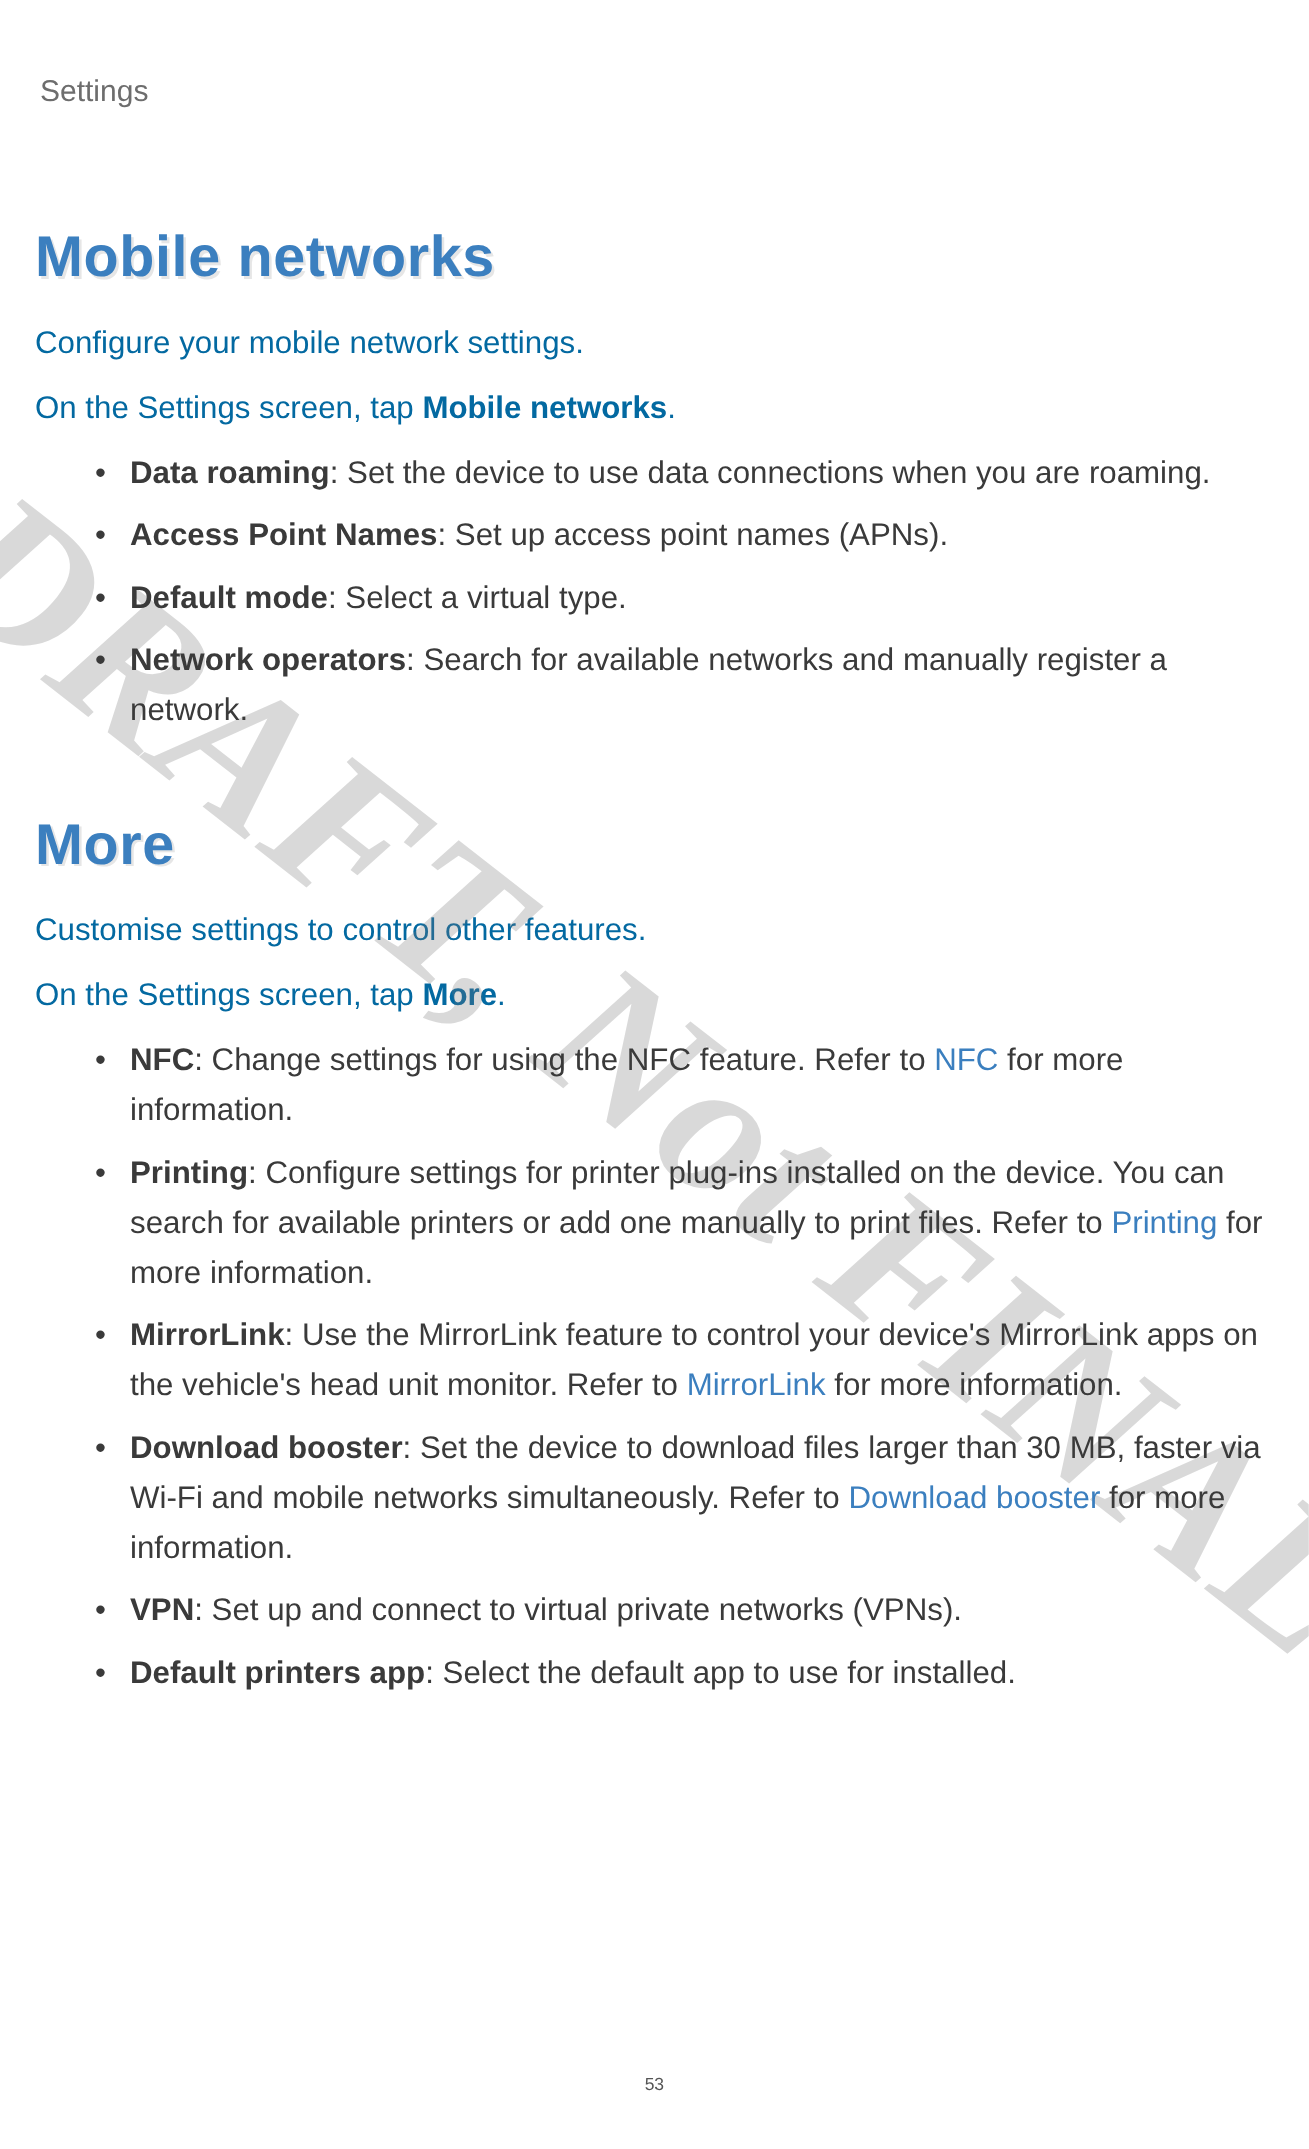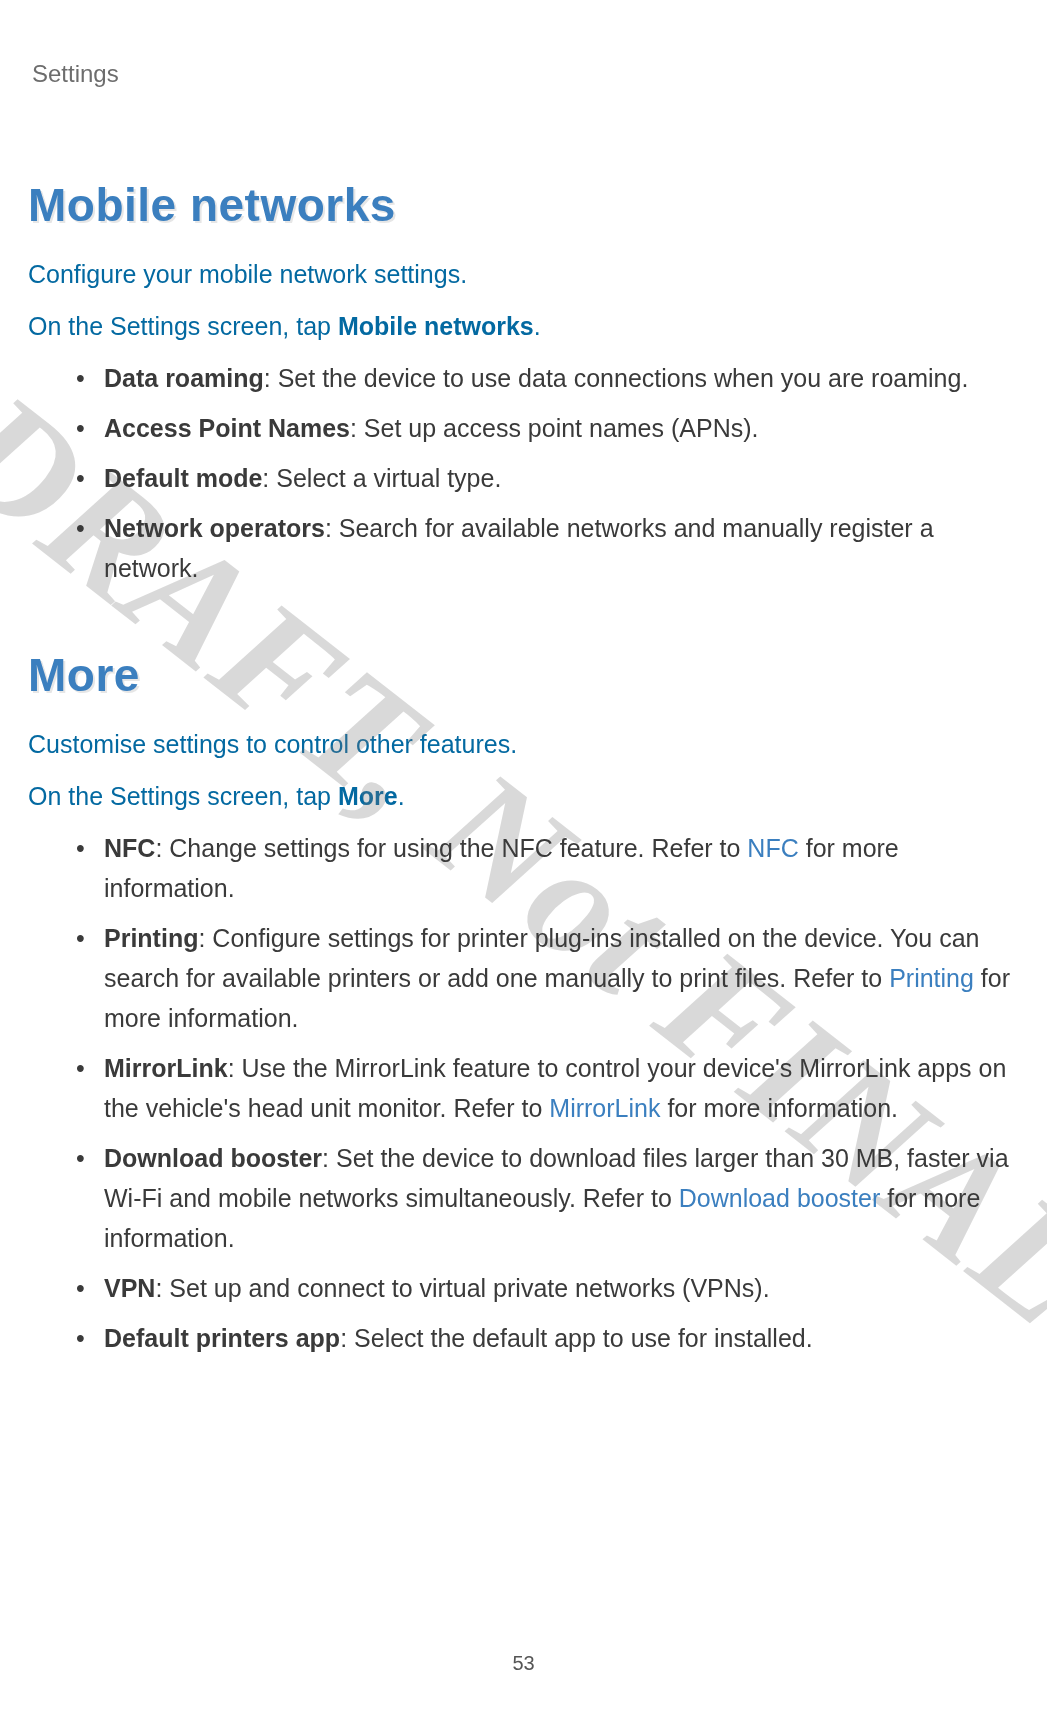--- a/index.html
+++ b/index.html
@@ -64,21 +64,21 @@
   }
   .link {
     color: #3b7fbf;
   }
   .page-number {
     position: absolute;
     bottom: 44px;
     left: 0;
     right: 0;
     text-align: center;
-    font-size: 20px;
+    font-size: 14px;
     color: #555;
   }
   .watermark {
     position: absolute;
     top: 50%;
     left: 50%;
     transform: translate(-50%, -50%) rotate(38deg);
     font-size: 160px;
     font-weight: 700;
     font-style: italic;

